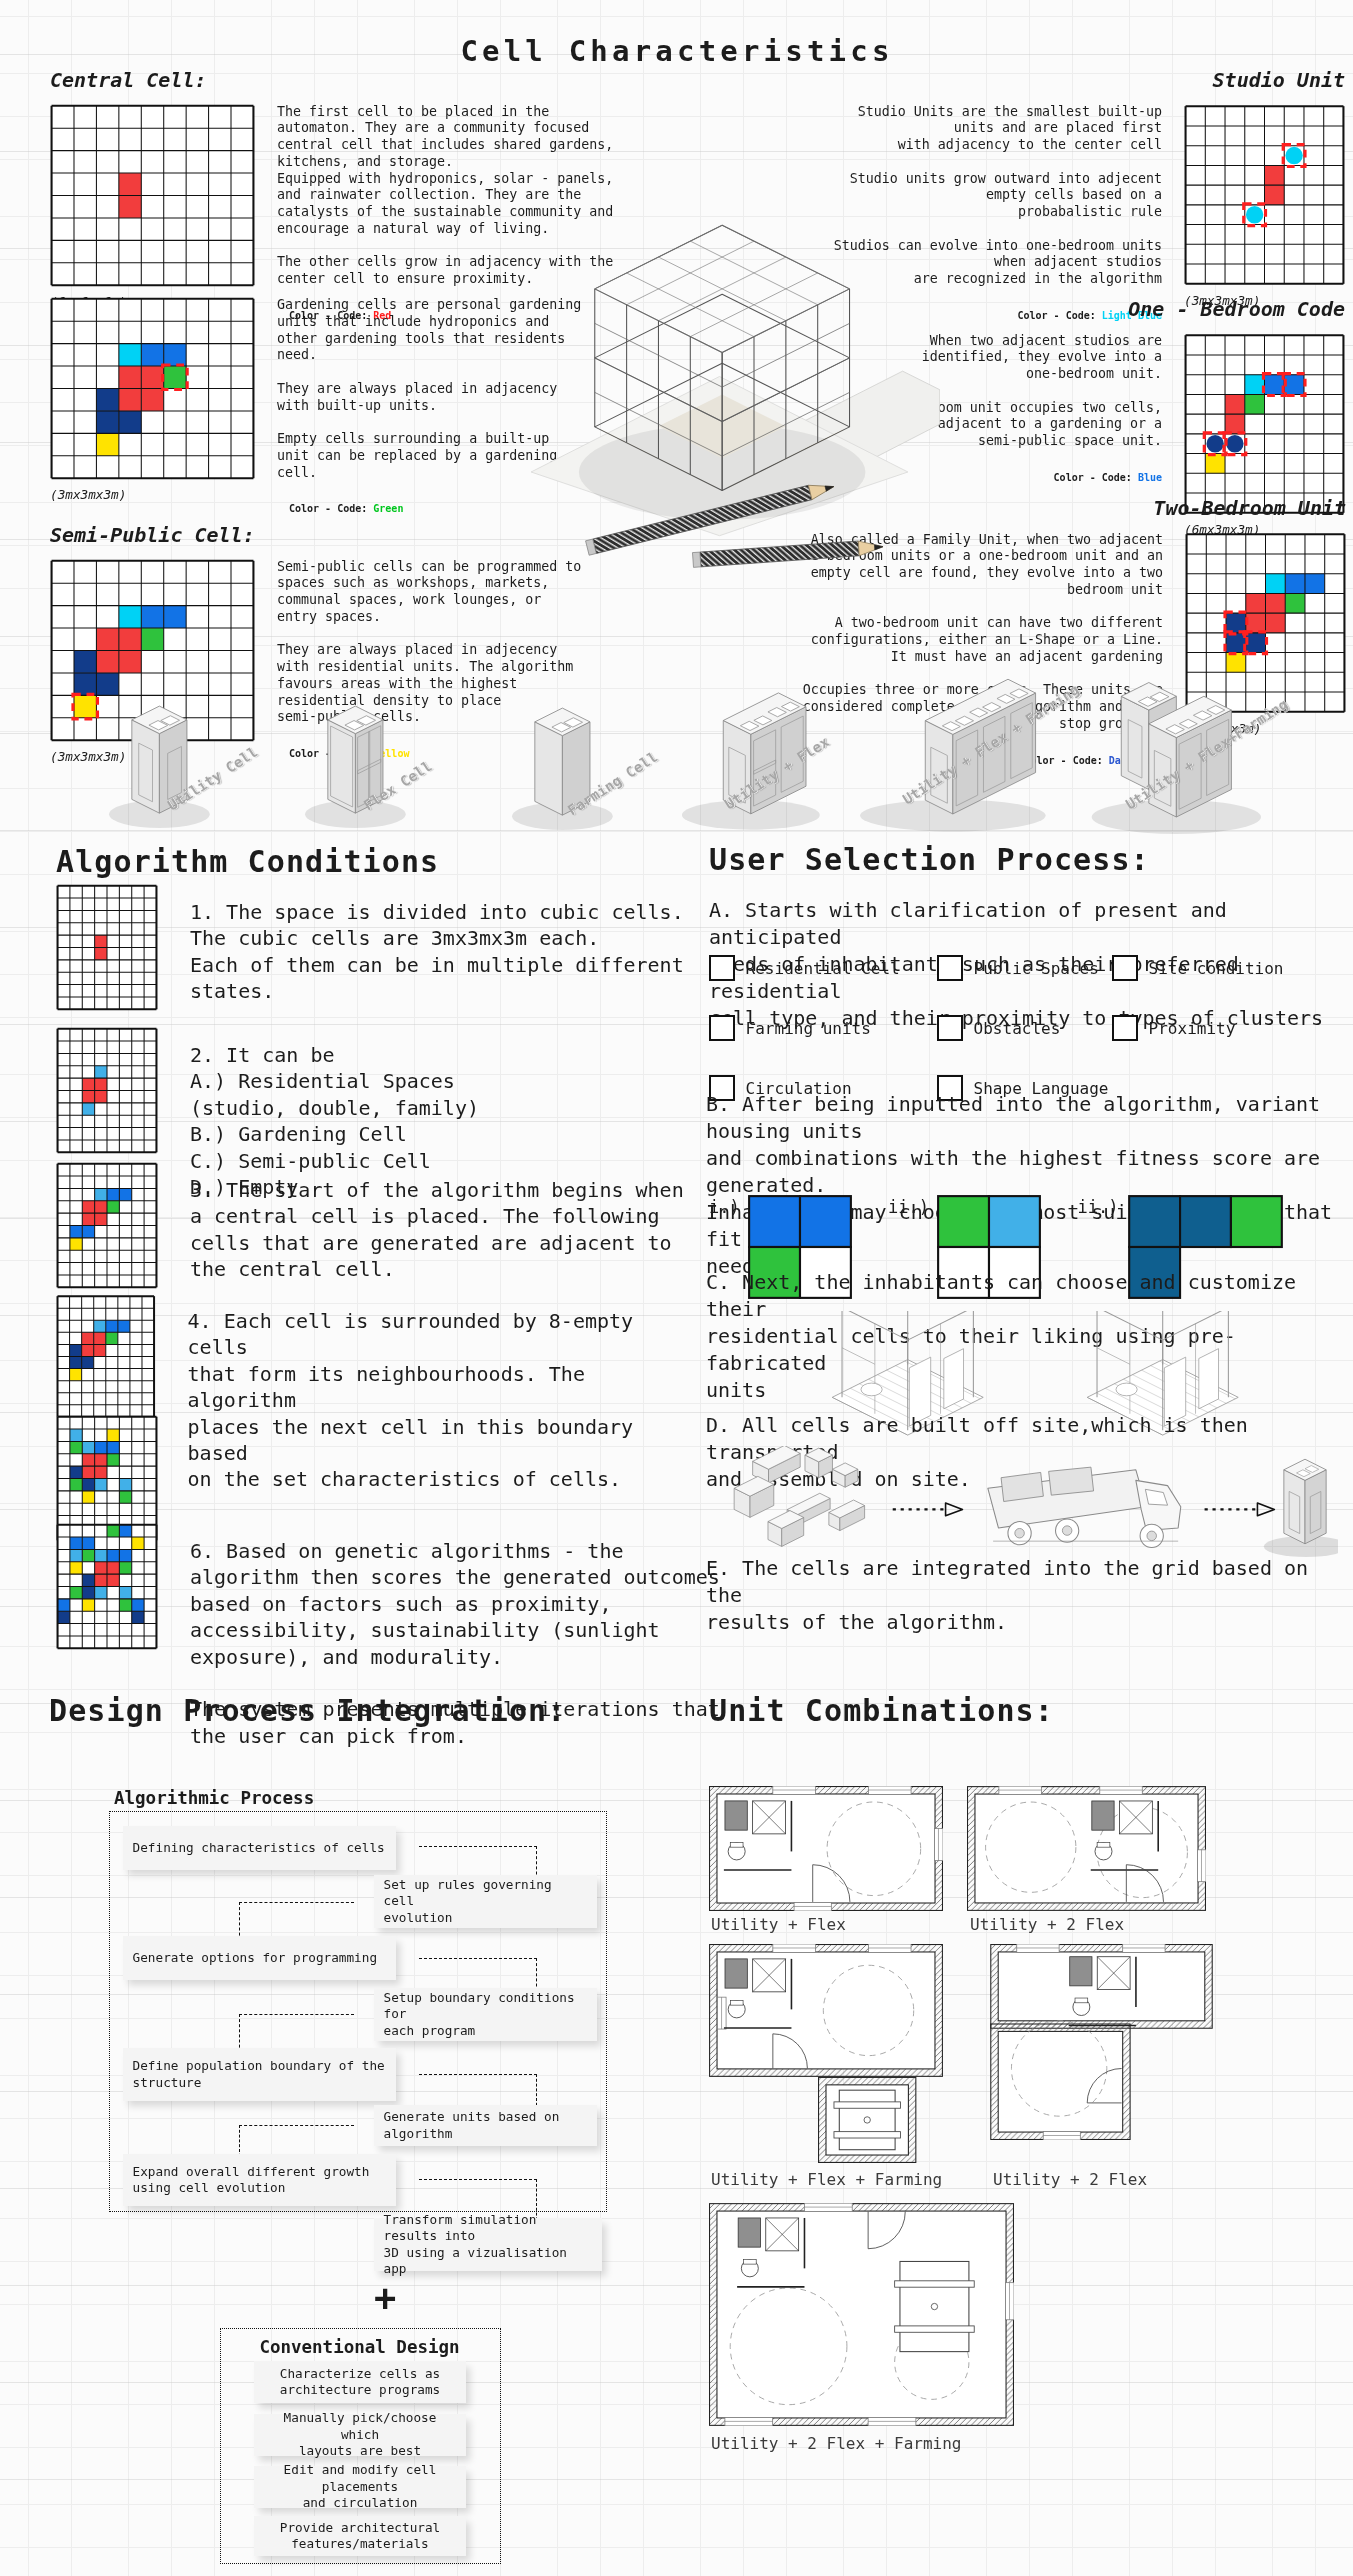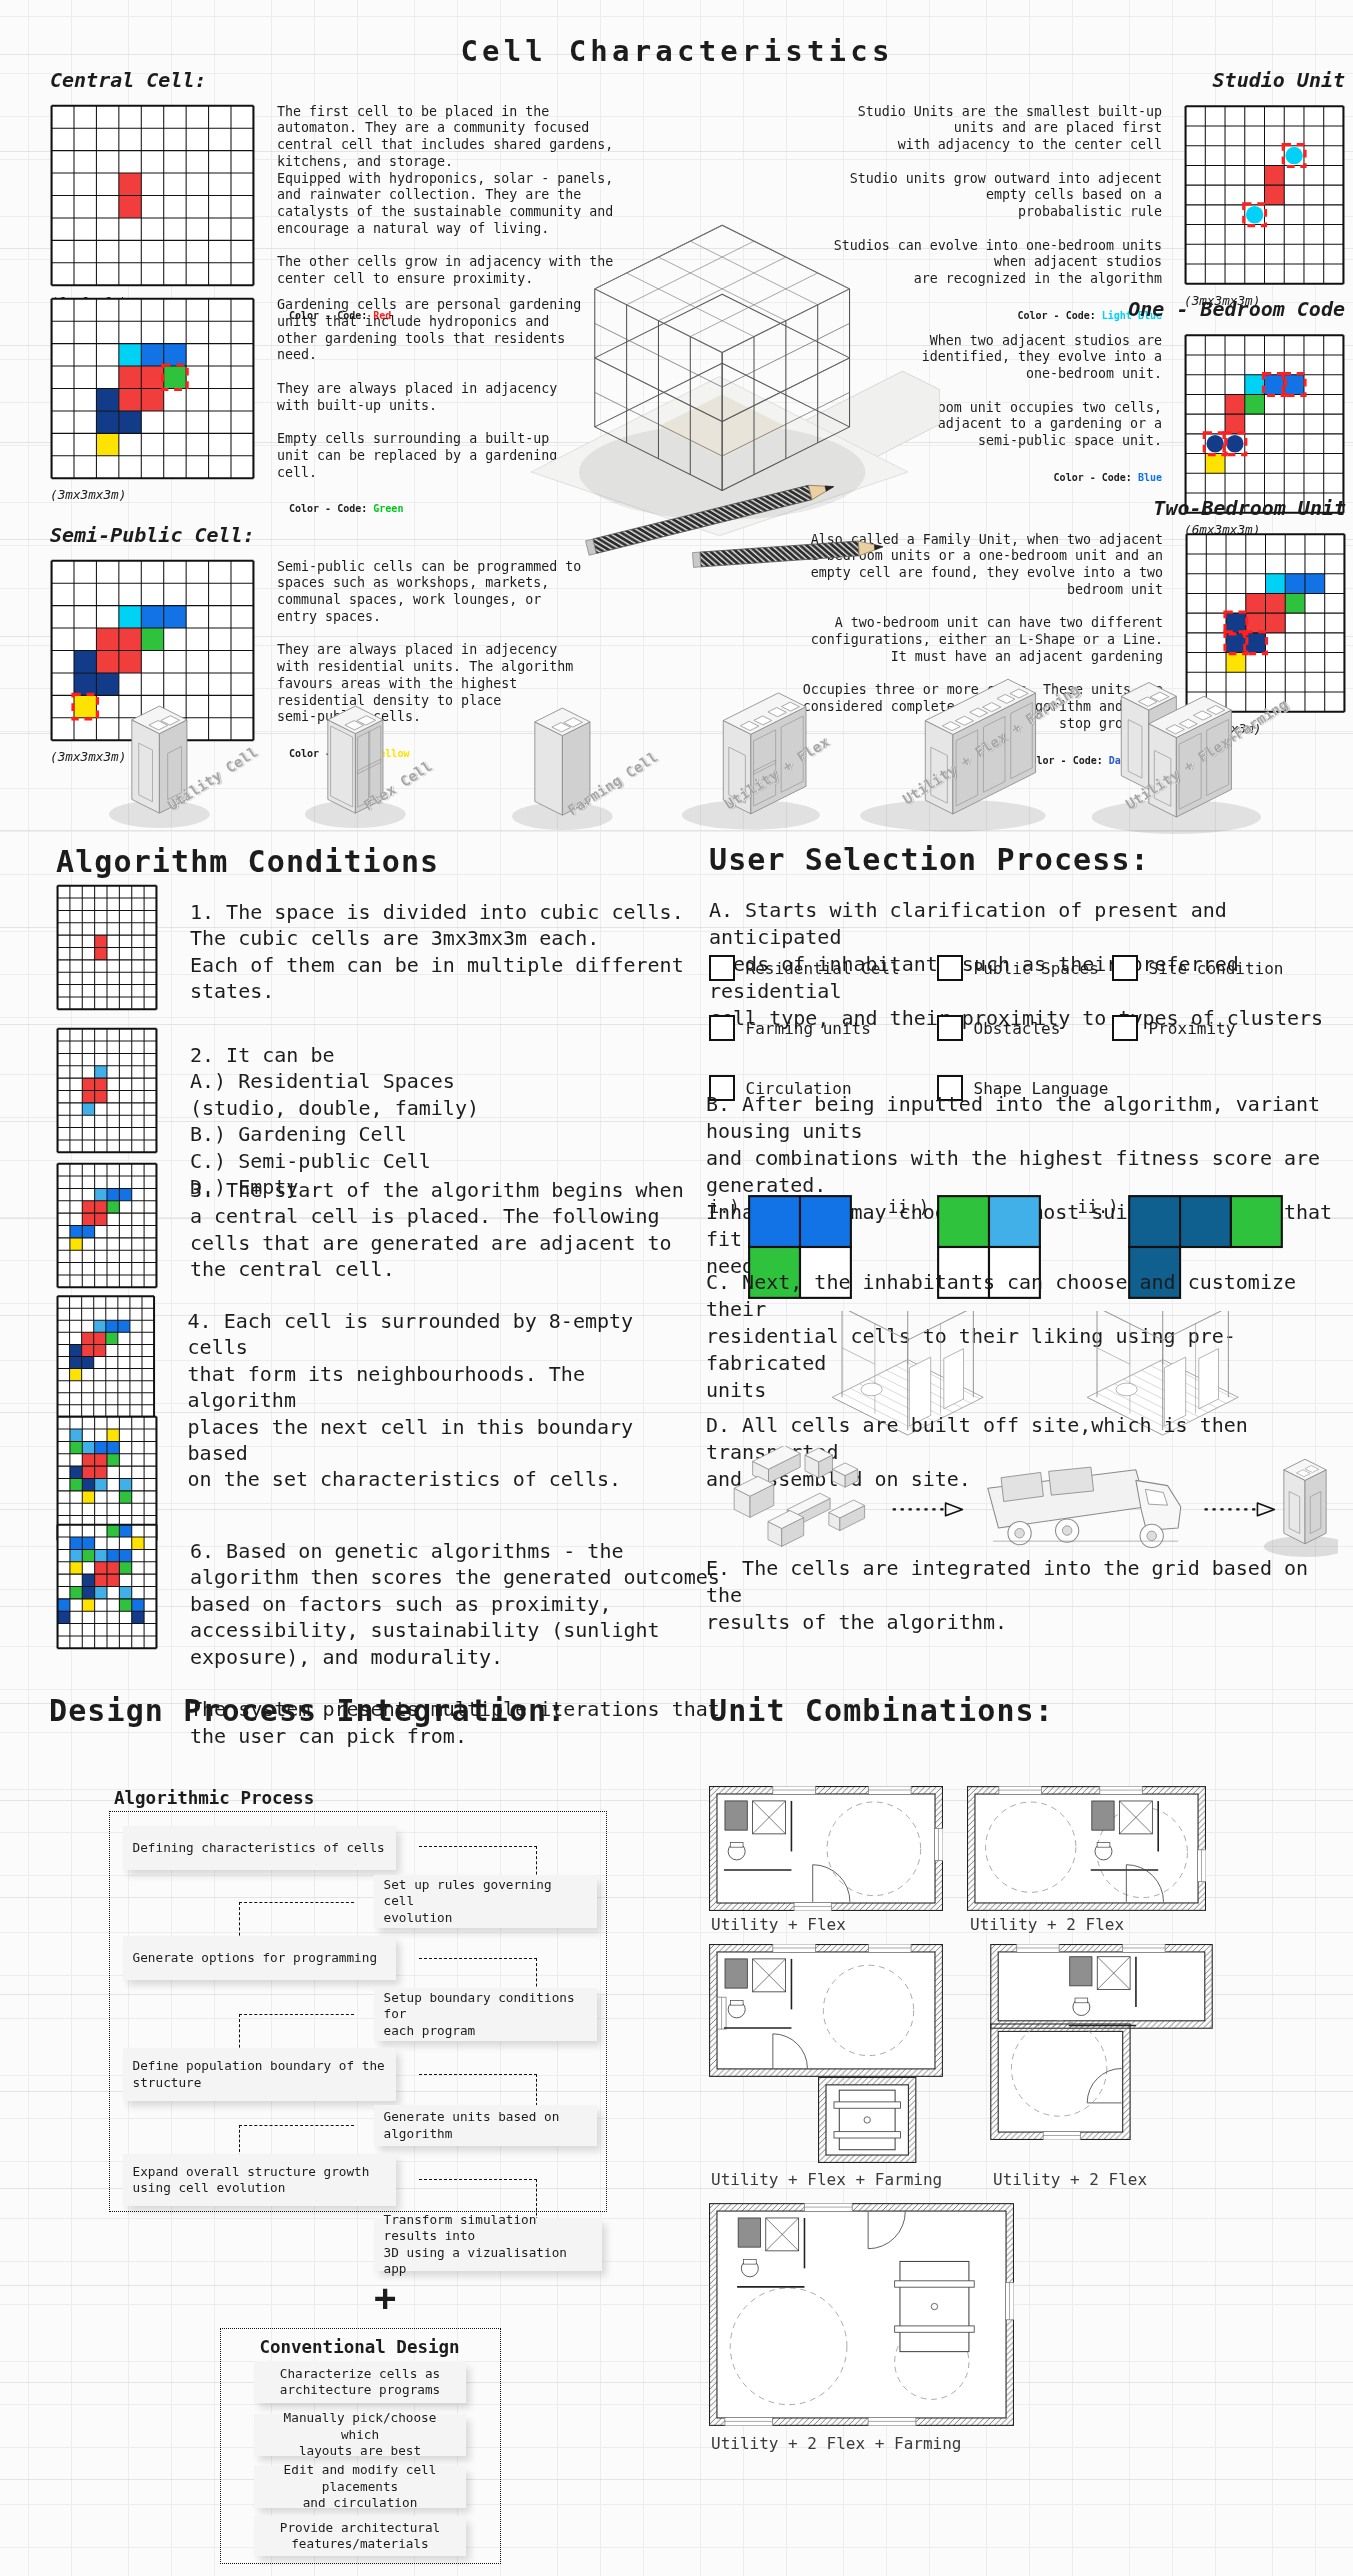--- a/index.html
+++ b/index.html
@@ -1064,21 +1064,21 @@
   <div class="abs flow-box" style="top:1936px; left:123px; width:273px; height:44px;">Generate options for programming</div>
   <div class="abs elbow-r" style="top:1958px; left:419px; width:117px; height:53px;"></div>
   <div class="abs flow-box" style="top:1988px; left:374px; width:223px; height:53px;">Setup boundary conditions for
 each program</div>
   <div class="abs elbow-l" style="top:2014px; left:239px; width:114px; height:53px;"></div>
   <div class="abs flow-box" style="top:2048px; left:123px; width:273px; height:53px;">Define population boundary of the
 structure</div>
   <div class="abs elbow-r" style="top:2074px; left:419px; width:117px; height:50px;"></div>
   <div class="abs flow-box" style="top:2105px; left:374px; width:223px; height:41px;">Generate units based on algorithm</div>
   <div class="abs elbow-l" style="top:2125px; left:239px; width:114px; height:50px;"></div>
-  <div class="abs flow-box" style="top:2154px; left:123px; width:273px; height:52px;">Expand overall structure growth
+  <div class="abs flow-box" style="top:2154px; left:123px; width:273px; height:52px;">Expand overall different growth
 using cell evolution</div>
   <div class="abs elbow-r" style="top:2179px; left:419px; width:117px; height:50px;"></div>
   <div class="abs flow-box" style="top:2218px; left:374px; width:228px; height:53px;">Transform simulation results into
 3D using a vizualisation app</div>
 
   <div class="abs plus-sign" style="top:2277px; left:374px;">+</div>
 
   <div class="abs dotted-box" style="top:2328px; left:220px; width:279px; height:234px;"></div>
   <div class="abs flow-title" style="top:2337px; left:220px; width:279px; text-align:center;">Conventional Design</div>
   <div class="abs flow-box center" style="top:2361px; left:254px; width:212px; height:42px;">Characterize cells as

